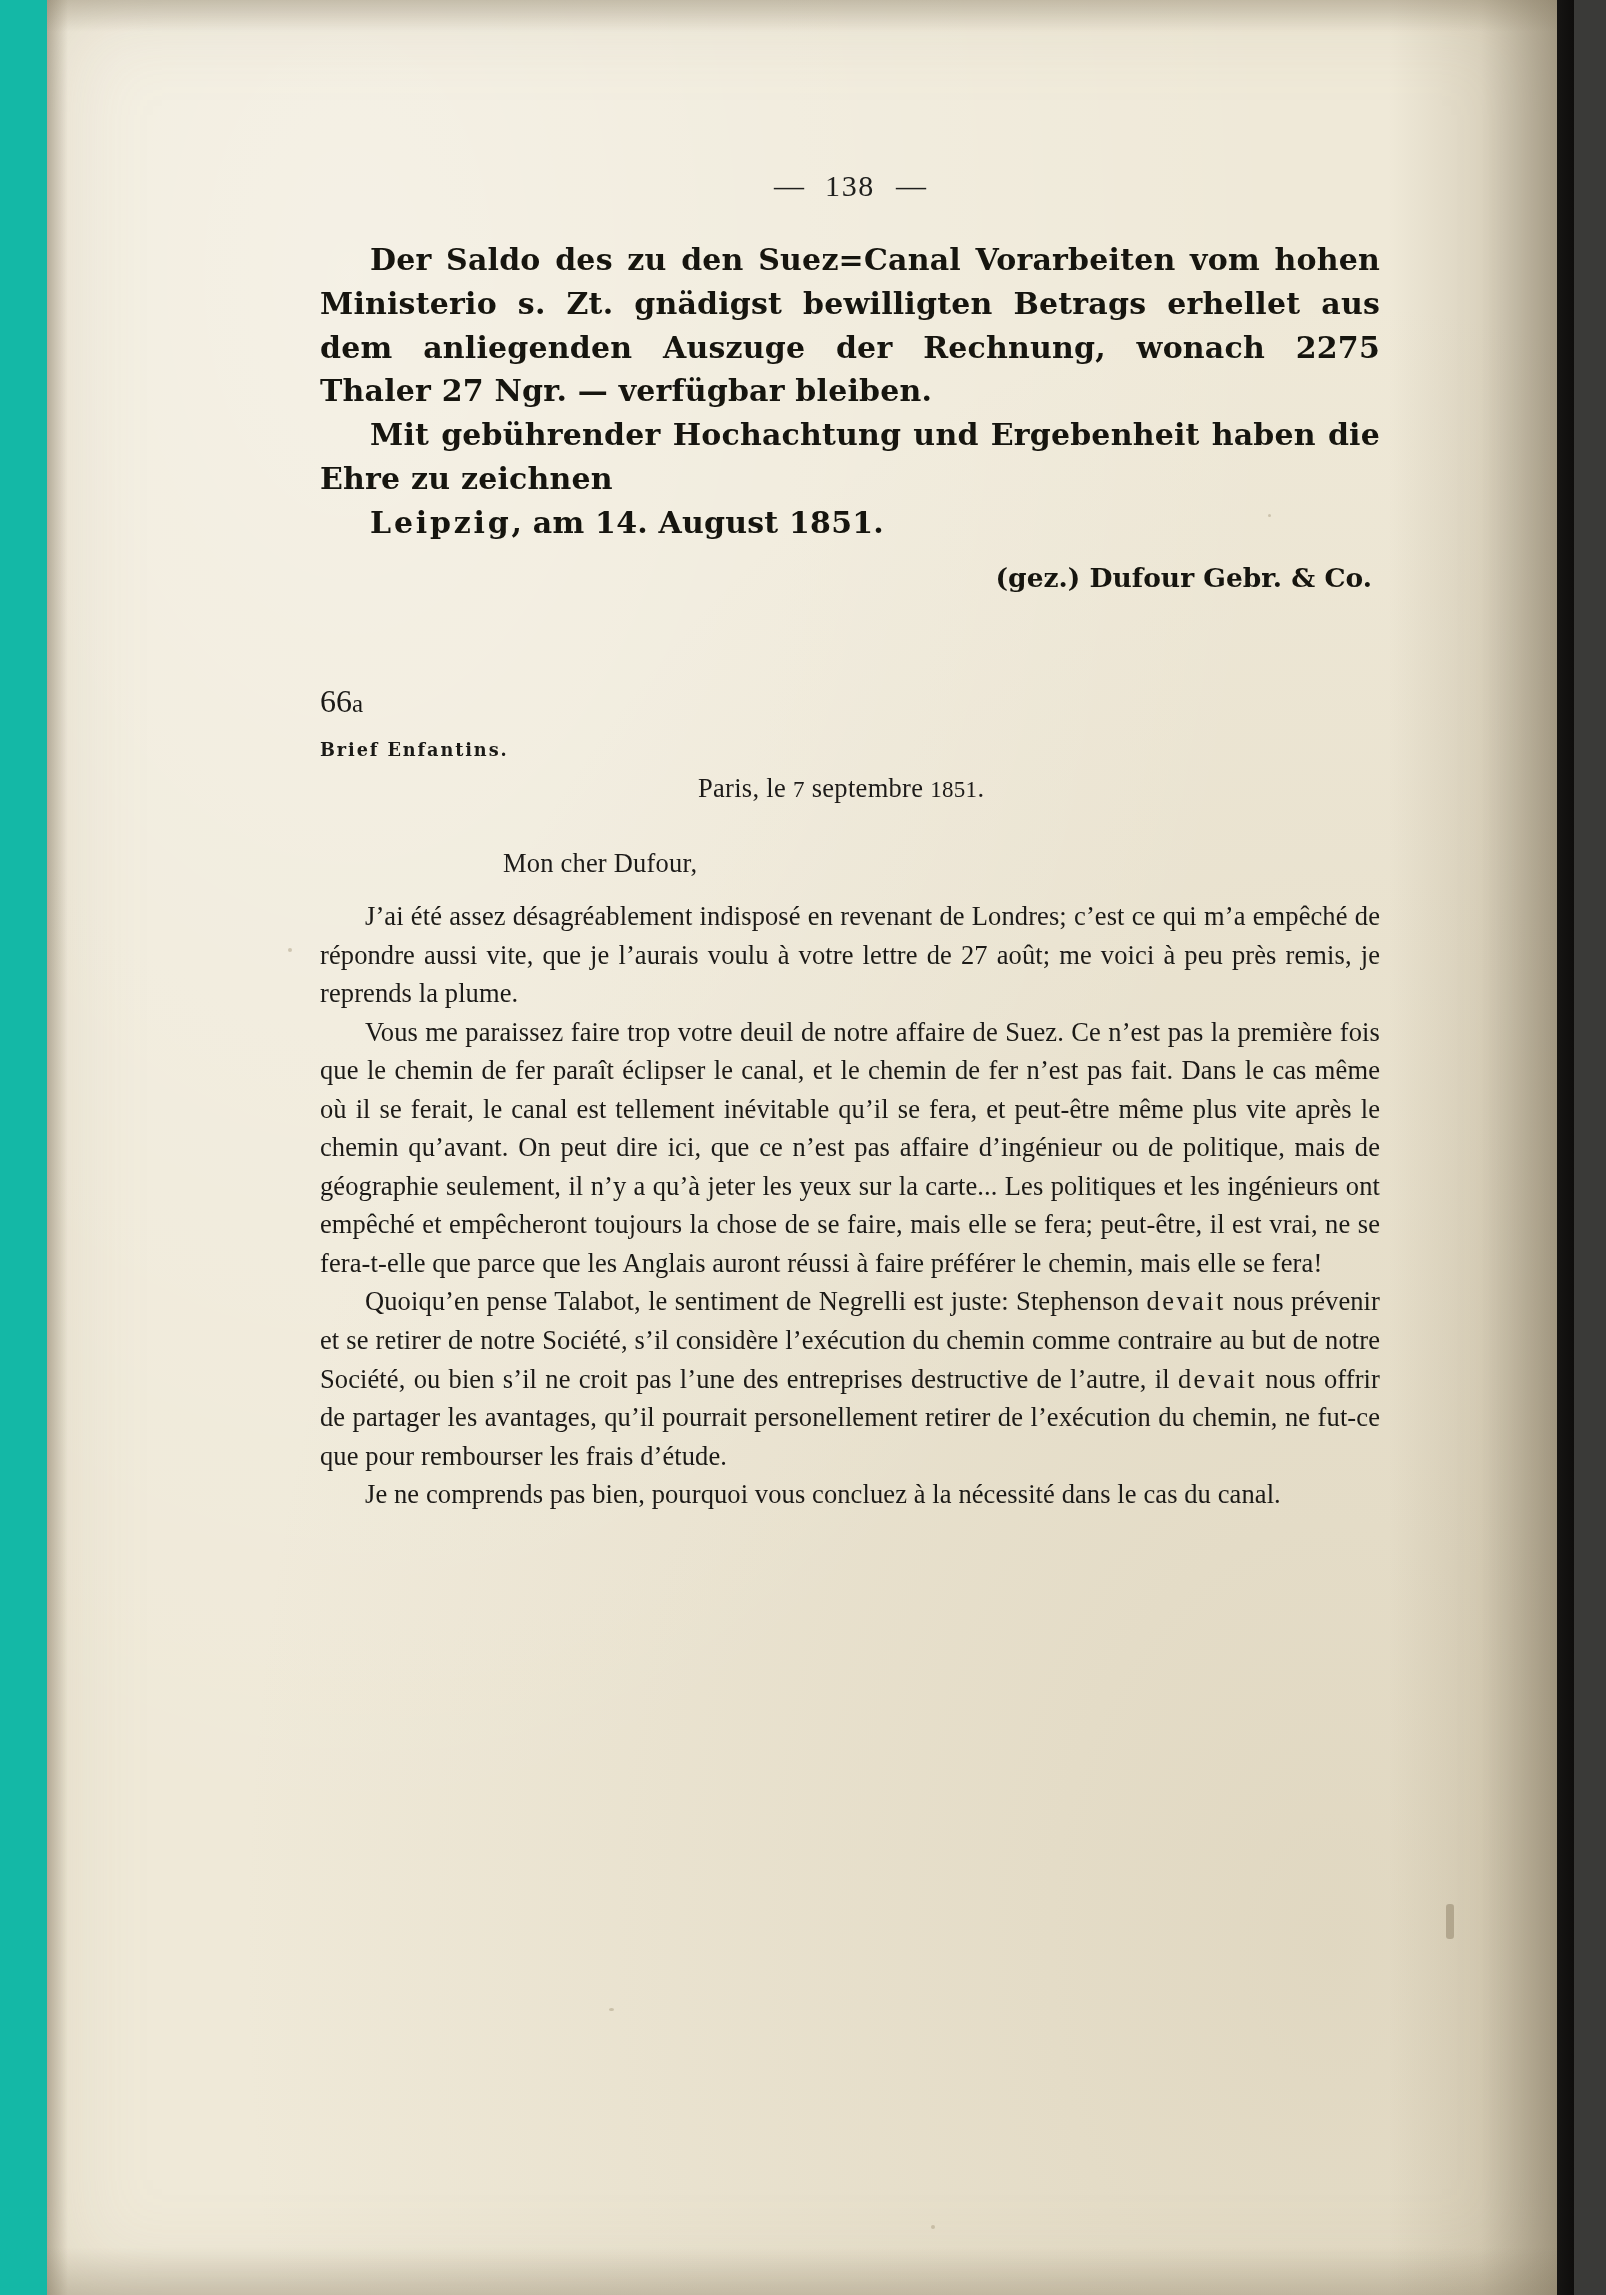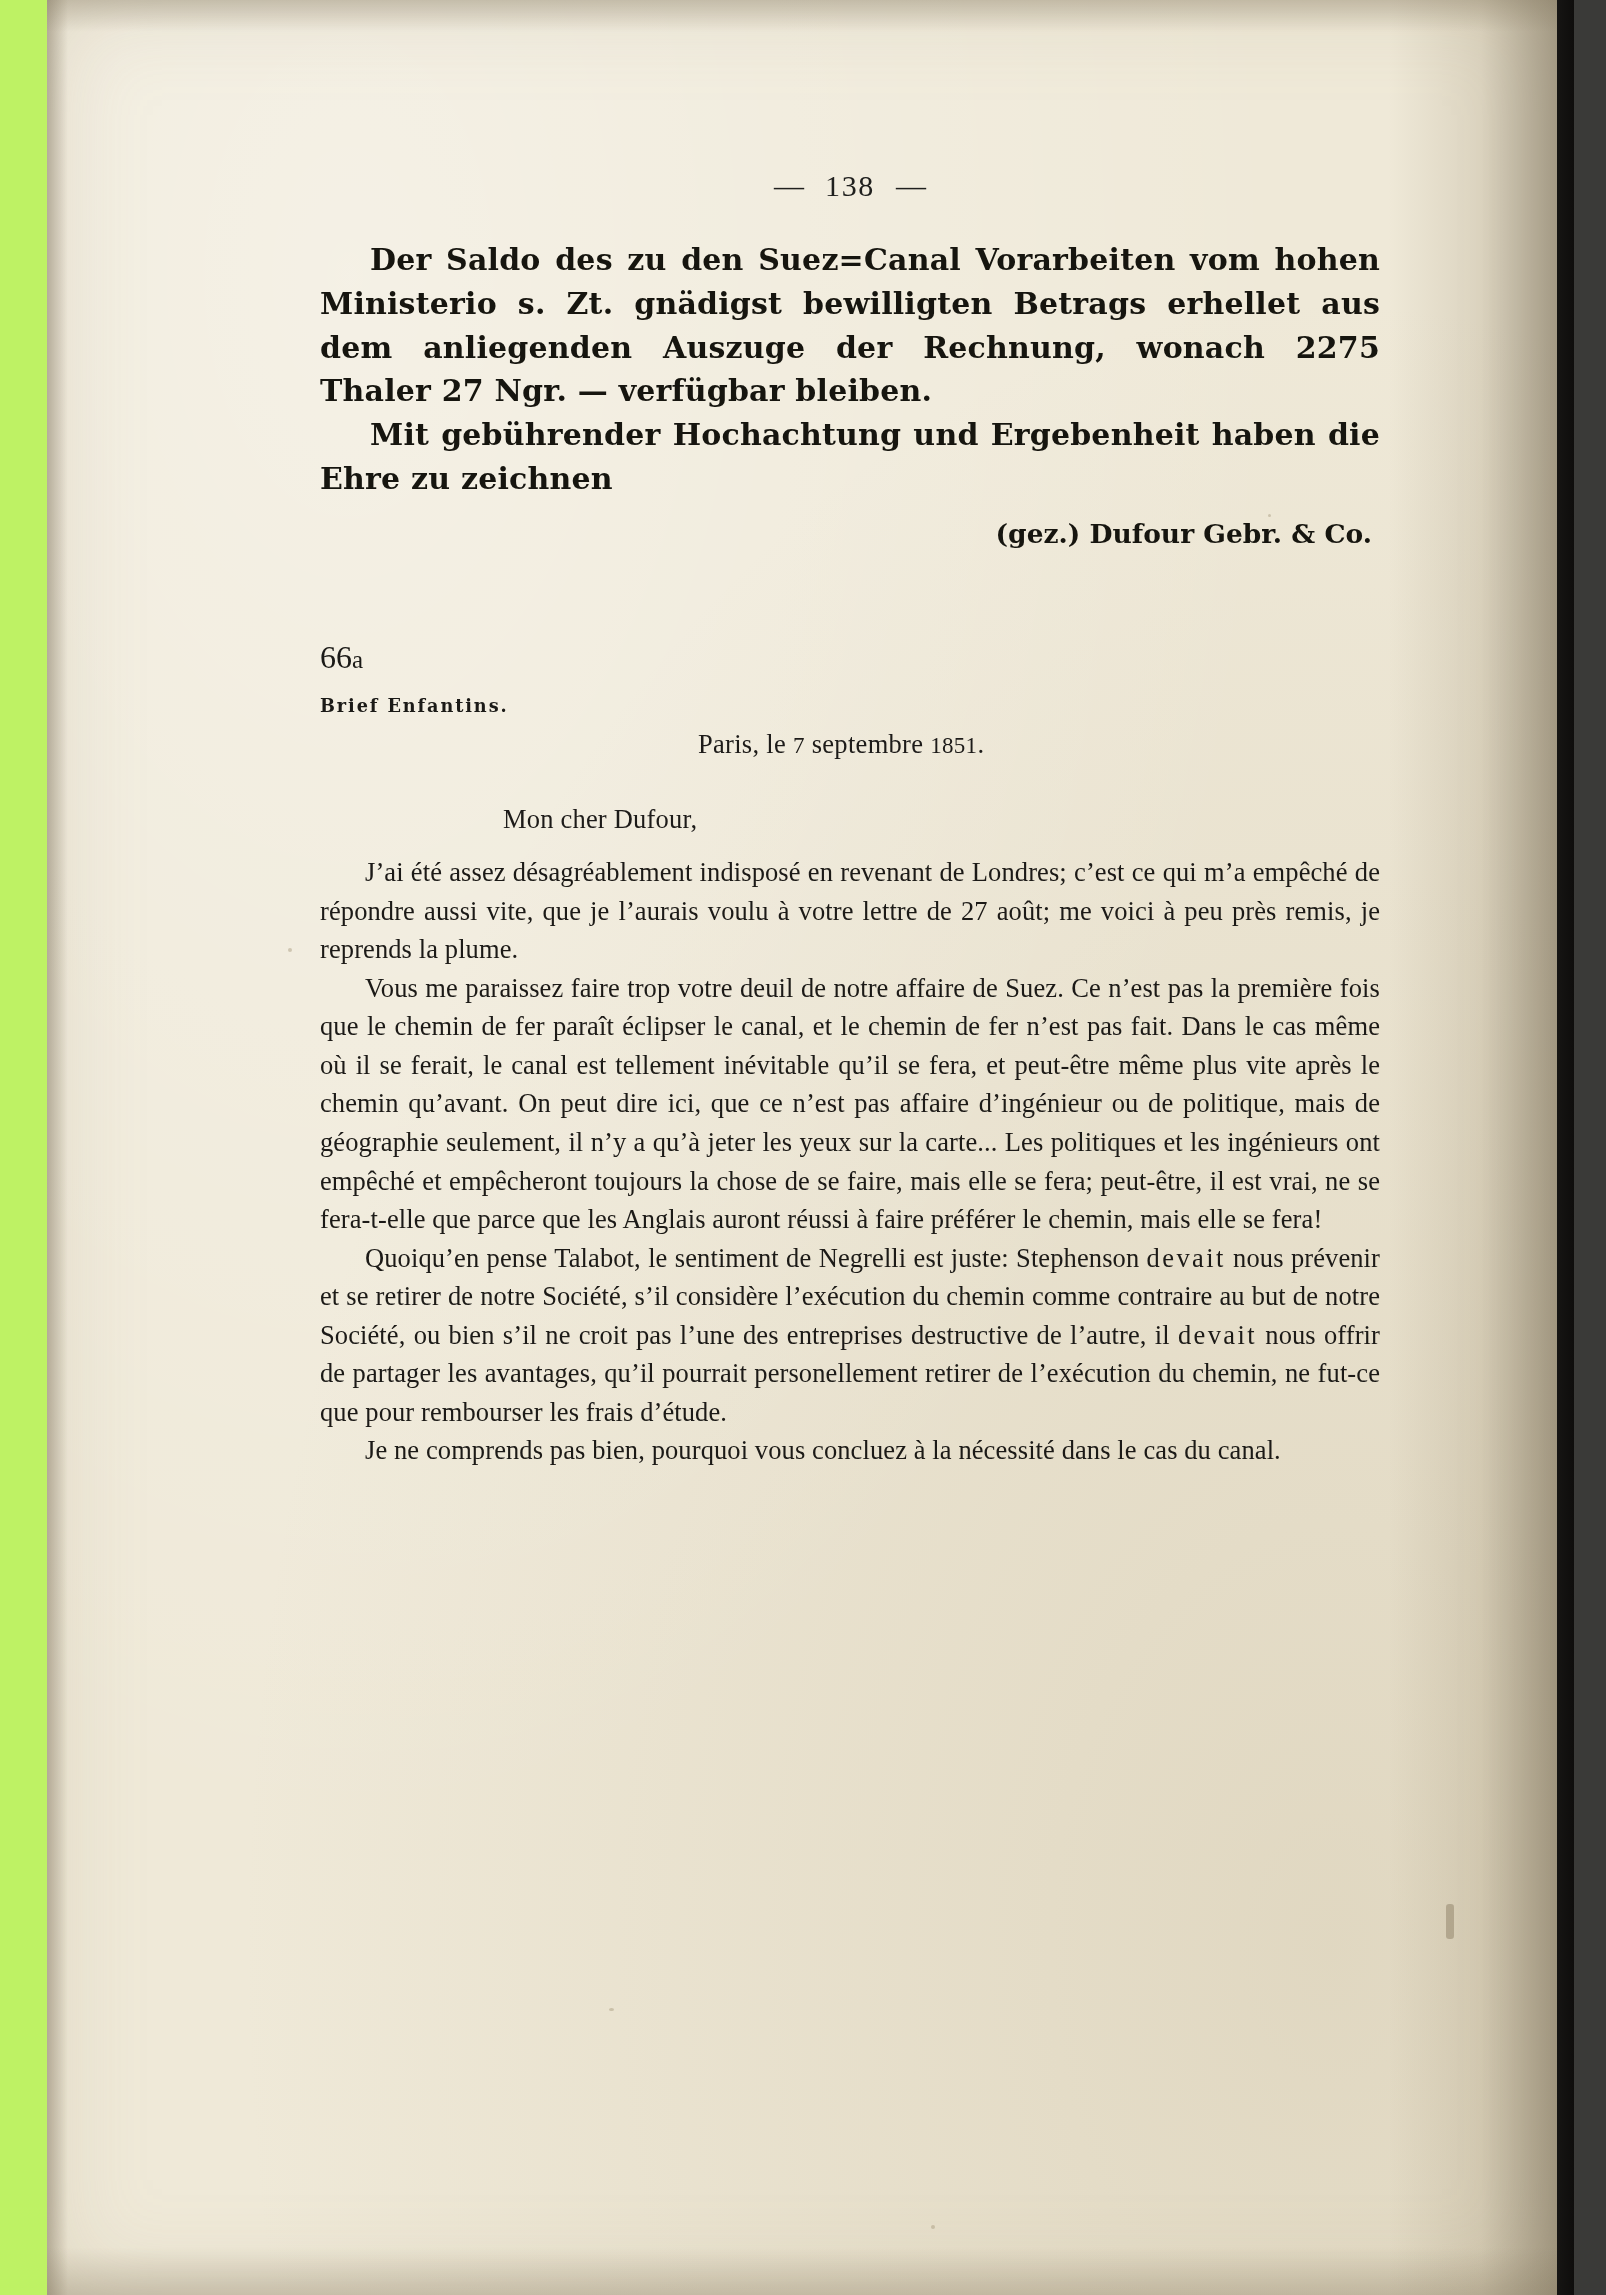--- a/index.html
+++ b/index.html
@@ -12,21 +12,21 @@
     height: 2295px;
     overflow: hidden;
     font-family: "Liberation Serif", serif;
   }
 
   
   .scan {
     position: relative;
     width: 1574px;
     height: 2295px;
-    background: #bef264;
+    background: #14b8a6;
   }
   
   .gutter-dark {
     position: absolute;
     top: 0;
     right: 0;
     width: 95px;
     height: 2295px;
     background: linear-gradient(to right, #4a4742 0%, #332f2b 25%, #1b1a18 70%, #0e0d0c 100%);
   }
@@ -195,20 +195,21 @@
 
     <div class="content">
 
       <div class="folio">
         <span class="dash">—</span><span>138</span><span class="dash">—</span>
       </div>
 
       <div class="fraktur">
         <p class="ind">Der Saldo des zu den Suez=Canal Vorarbeiten vom hohen Ministerio s. Zt. gnädigst bewilligten Betrags erhellet aus dem anliegenden Auszuge der Rechnung, wonach 2275 Thaler 27 Ngr. — verfügbar bleiben.</p>
         <p class="ind">Mit gebührender Hochachtung und Ergebenheit haben die Ehre zu zeichnen</p>
+        <p class="ind"><span class="sp">Leipzig</span><span>, am 14. August 1851.</span></p>
       </div>
 
       <div class="after-sig">(gez.) Dufour Gebr. &amp; Co.</div>
 
       <div class="sec-number">
         <span>66</span><span class="sub">a</span>
       </div>
 
       <div class="doc-label">Brief Enfantins.</div>
 

